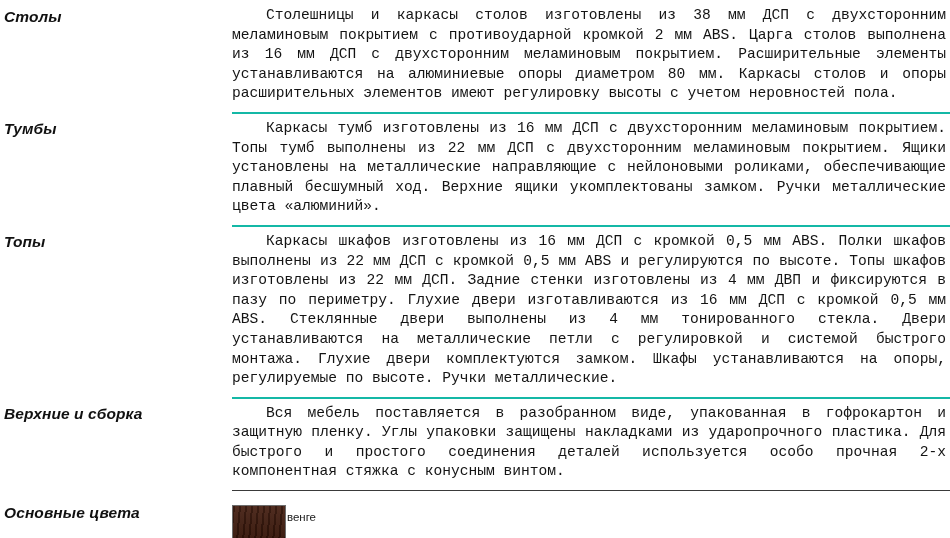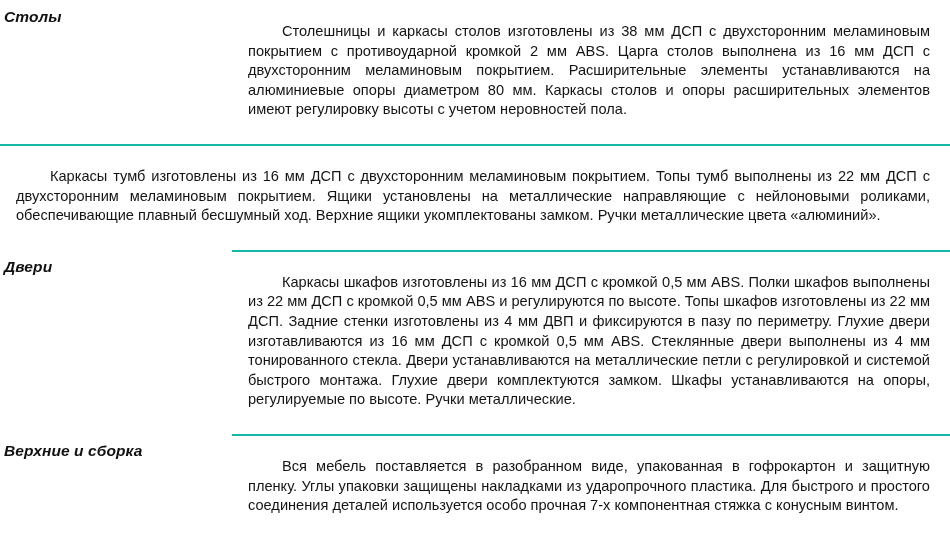--- a/index.html
+++ b/index.html
@@ -51,27 +51,28 @@
     border-top: 2px solid #14b8a6;
     padding-top: 5px;
     padding-bottom: 8px;
     padding-right: 4px;
   }
   .row.first .body-inner {
     border-top: none;
     padding-top: 6px;
   }
   p.para {
-    margin: 16px;
+    margin: 0;
     font-size: 14.6px;
     line-height: 19.6px;
     text-align: justify;
     text-indent: 34px;
     color: #141414;
     hyphens: none;
+    font-family: Liberation Mono, monospace;
   }
   
   .colors-row .body-inner {
     border-top: 1px solid #3a3a3a;
     padding-top: 14px;
     padding-bottom: 0;
   }
   .swatches {
     display: flex;
     gap: 28px;
@@ -117,50 +118,56 @@
       <div class="label-text">Столы</div>
     </div>
     <div class="body-cell">
       <div class="body-inner">
         <p class="para">Столешницы и каркасы столов изготовлены из 38 мм ДСП с двухсторонним меламиновым покрытием с противоударной кромкой 2 мм ABS. Царга столов выполнена из 16 мм ДСП с двухсторонним меламиновым покрытием. Расширительные элементы устанавливаются на алюминиевые опоры диаметром 80 мм. Каркасы столов и опоры расширительных элементов имеют регулировку высоты с учетом неровностей пола.</p>
       </div>
     </div>
   </div>
 
   <div class="row">
+    <div class="label-cell">
+      <div class="label-text">Тумбы</div>
+    </div>
     <div class="body-cell">
       <div class="body-inner">
         <p class="para">Каркасы тумб изготовлены из 16 мм ДСП с двухсторонним меламиновым покрытием. Топы тумб выполнены из 22 мм ДСП с двухсторонним меламиновым покрытием. Ящики установлены на металлические направляющие с нейлоновыми роликами, обеспечивающие плавный бесшумный ход. Верхние ящики укомплектованы замком. Ручки металлические цвета «алюминий».</p>
       </div>
     </div>
   </div>
 
   <div class="row">
     <div class="label-cell">
-      <div class="label-text">Двери</div>
+      <div class="label-text">Топы</div>
     </div>
     <div class="body-cell">
       <div class="body-inner">
         <p class="para">Каркасы шкафов изготовлены из 16 мм ДСП с кромкой 0,5 мм ABS. Полки шкафов выполнены из 22 мм ДСП с кромкой 0,5 мм ABS и регулируются по высоте. Топы шкафов изготовлены из 22 мм ДСП. Задние стенки изготовлены из 4 мм ДВП и фиксируются в пазу по периметру. Глухие двери изготавливаются из 16 мм ДСП с кромкой 0,5 мм ABS. Стеклянные двери выполнены из 4 мм тонированного стекла. Двери устанавливаются на металлические петли с регулировкой и системой быстрого монтажа. Глухие двери комплектуются замком. Шкафы устанавливаются на опоры, регулируемые по высоте. Ручки металлические.</p>
       </div>
     </div>
   </div>
 
   <div class="row">
     <div class="label-cell">
       <div class="label-text">Верхние и сборка</div>
     </div>
     <div class="body-cell">
       <div class="body-inner">
-        <p class="para">Вся мебель поставляется в разобранном виде, упакованная в гофрокартон и защитную пленку. Углы упаковки защищены накладками из ударопрочного пластика. Для быстрого и простого соединения деталей используется особо прочная 7-х компонентная стяжка с конусным винтом.</p>
+        <p class="para">Вся мебель поставляется в разобранном виде, упакованная в гофрокартон и защитную пленку. Углы упаковки защищены накладками из ударопрочного пластика. Для быстрого и простого соединения деталей используется особо прочная 2-х компонентная стяжка с конусным винтом.</p>
       </div>
     </div>
   </div>
 
   <div class="row colors-row">
+    <div class="label-cell colors">
+      <div class="label-text">Основные цвета</div>
+    </div>
     <div class="body-cell">
       <div class="body-inner">
         <div class="swatches">
           <div class="swatch-item">
             <div class="swatch wenge"></div>
             <div class="swatch-caption">венге</div>
           </div>
         </div>
       </div>
     </div>

